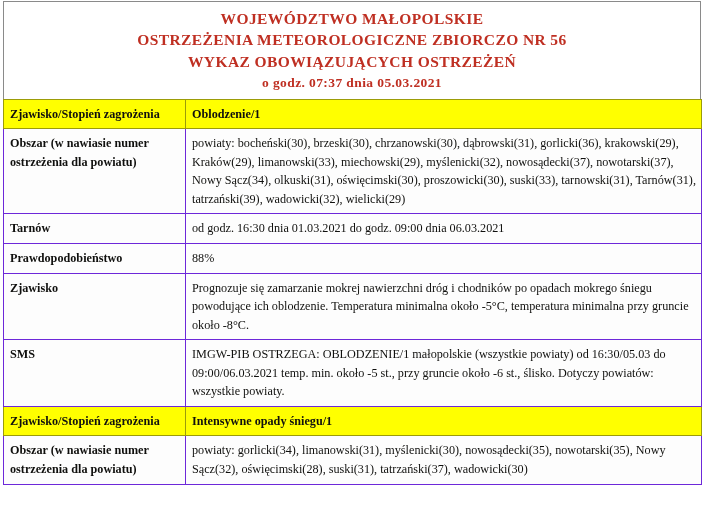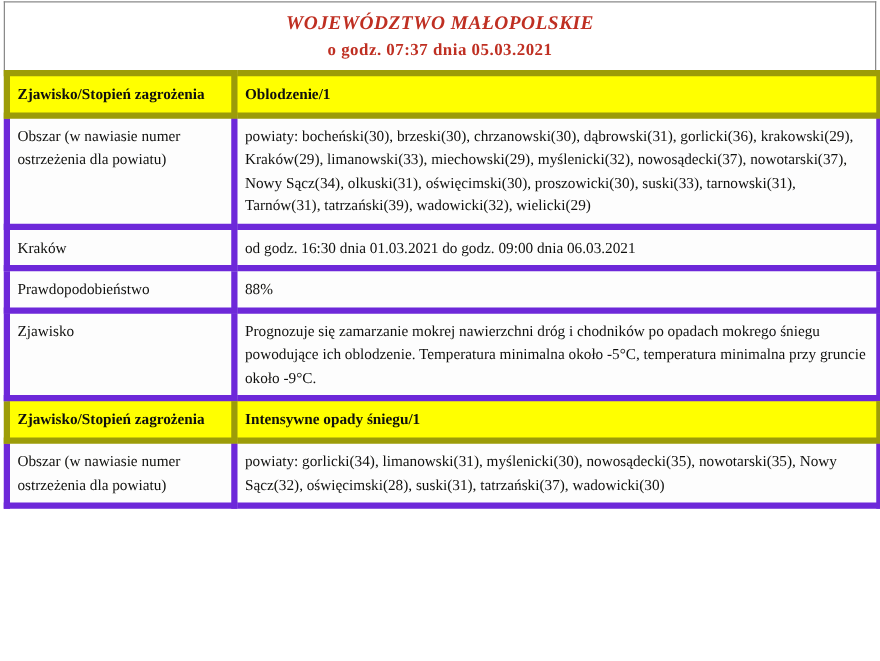--- a/index.html
+++ b/index.html
@@ -29,65 +29,67 @@
     padding: 6px 0 6px 0;
     text-align: center;
   }
   .header-line {
     color: #bf2f22;
     font-family: "Liberation Serif", serif;
     font-weight: bold;
     letter-spacing: 0.4px;
     line-height: 1.38;
   }
-  .hl1, .hl2, .hl3 { font-size: 15.5px; font-style: italic; }
+  .hl1, .hl2, .hl3 { font-size: 15.5px; }
   .hl4 { font-size: 13.5px; margin-top: 2px; }
 
   
   table.warn {
     border-collapse: collapse;
     width: 698px;
     table-layout: fixed;
     background: #ffffff;
   }
   table.warn td {
-    border: 5px solid #6d28d9;
+    border: 1px solid #6d28d9;
     vertical-align: top;
     padding: 5px 5px 5px 6px;
     font-size: 12.2px;
     line-height: 1.52;
     color: #10100e;
     background: #fdfdfd;
     word-wrap: break-word;
   }
   col.c-label { width: 182px; }
   col.c-value { width: 516px; }
 
   td.label {
-    font-weight: normal;
+    font-weight: bold;
     font-size: 12.4px;
     background: #fdfdfd;
   }
   tr.phenomenon td {
     background: #ffff00;
     border-color: #9c9c08;
   }
   tr.phenomenon td.label { font-weight: bold; }
   tr.phenomenon td.value { font-weight: bold; }
 
   td.value { font-weight: normal; }
 </style>
 </head>
 <body>
 
 <div id="page">
   <div class="doc">
 
     <div class="header-block">
       <div class="header-line hl1">WOJEWÓDZTWO MAŁOPOLSKIE</div>
+      <div class="header-line hl2">OSTRZEŻENIA METEOROLOGICZNE ZBIORCZO NR 56</div>
+      <div class="header-line hl3">WYKAZ OBOWIĄZUJĄCYCH OSTRZEŻEŃ</div>
       <div class="header-line hl4">o godz. 07:37 dnia 05.03.2021</div>
     </div>
 
     <table class="warn">
       <colgroup>
         <col class="c-label">
         <col class="c-value">
       </colgroup>
       <tbody>
 
@@ -95,34 +97,38 @@
           <td class="label">Zjawisko/Stopień zagrożenia</td>
           <td class="value">Oblodzenie/1</td>
         </tr>
 
         <tr>
           <td class="label">Obszar (w nawiasie numer ostrzeżenia dla powiatu)</td>
           <td class="value">powiaty: bocheński(30), brzeski(30), chrzanowski(30), dąbrowski(31), gorlicki(36), krakowski(29), Kraków(29), limanowski(33), miechowski(29), myślenicki(32), nowosądecki(37), nowotarski(37), Nowy Sącz(34), olkuski(31), oświęcimski(30), proszowicki(30), suski(33), tarnowski(31), Tarnów(31), tatrzański(39), wadowicki(32), wielicki(29)</td>
         </tr>
 
         <tr>
-          <td class="label">Kraków</td>
+          <td class="label">Tarnów</td>
           <td class="value">od godz. 16:30 dnia 01.03.2021 do godz. 09:00 dnia 06.03.2021</td>
         </tr>
 
         <tr>
           <td class="label">Prawdopodobieństwo</td>
           <td class="value">88%</td>
         </tr>
 
         <tr>
           <td class="label">Zjawisko</td>
-          <td class="value">Prognozuje się zamarzanie mokrej nawierzchni dróg i chodników po opadach mokrego śniegu powodujące ich oblodzenie. Temperatura minimalna około -5°C, temperatura minimalna przy gruncie około -9°C.</td>
+          <td class="value">Prognozuje się zamarzanie mokrej nawierzchni dróg i chodników po opadach mokrego śniegu powodujące ich oblodzenie. Temperatura minimalna około -5°C, temperatura minimalna przy gruncie około -8°C.</td>
         </tr>
 
+        <tr>
+          <td class="label">SMS</td>
+          <td class="value">IMGW-PIB OSTRZEGA: OBLODZENIE/1 małopolskie (wszystkie powiaty) od 16:30/05.03 do 09:00/06.03.2021 temp. min. około -5 st., przy gruncie około -6 st., ślisko. Dotyczy powiatów: wszystkie powiaty.</td>
+        </tr>
 
 
 
         <tr class="phenomenon">
           <td class="label">Zjawisko/Stopień zagrożenia</td>
           <td class="value">Intensywne opady śniegu/1</td>
         </tr>
 
         <tr>
           <td class="label">Obszar (w nawiasie numer ostrzeżenia dla powiatu)</td>

